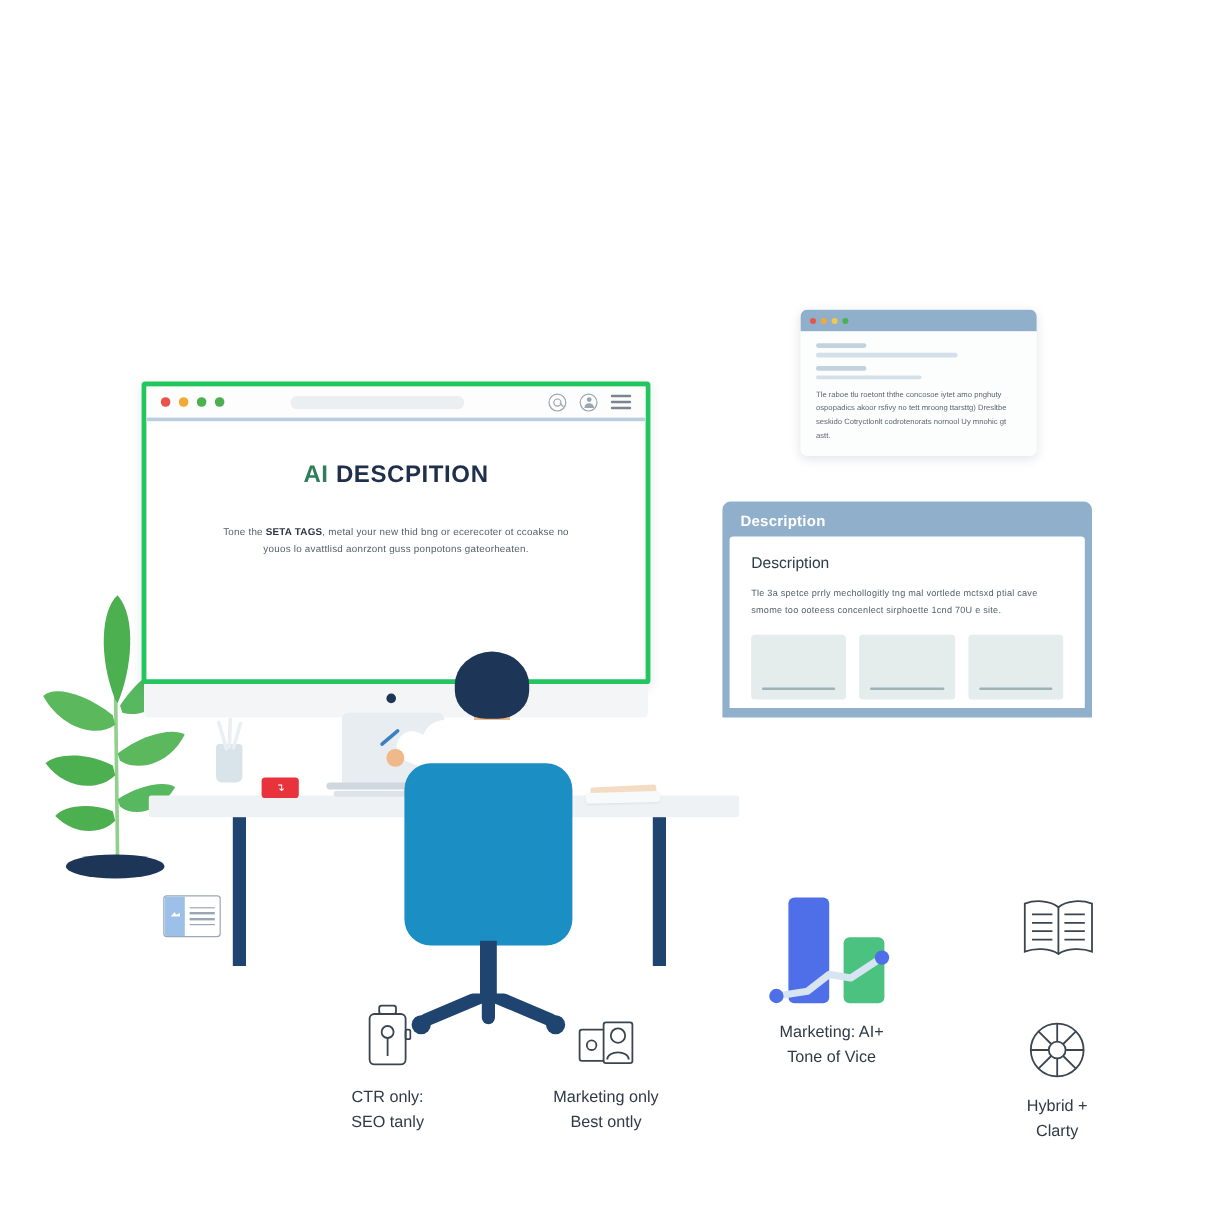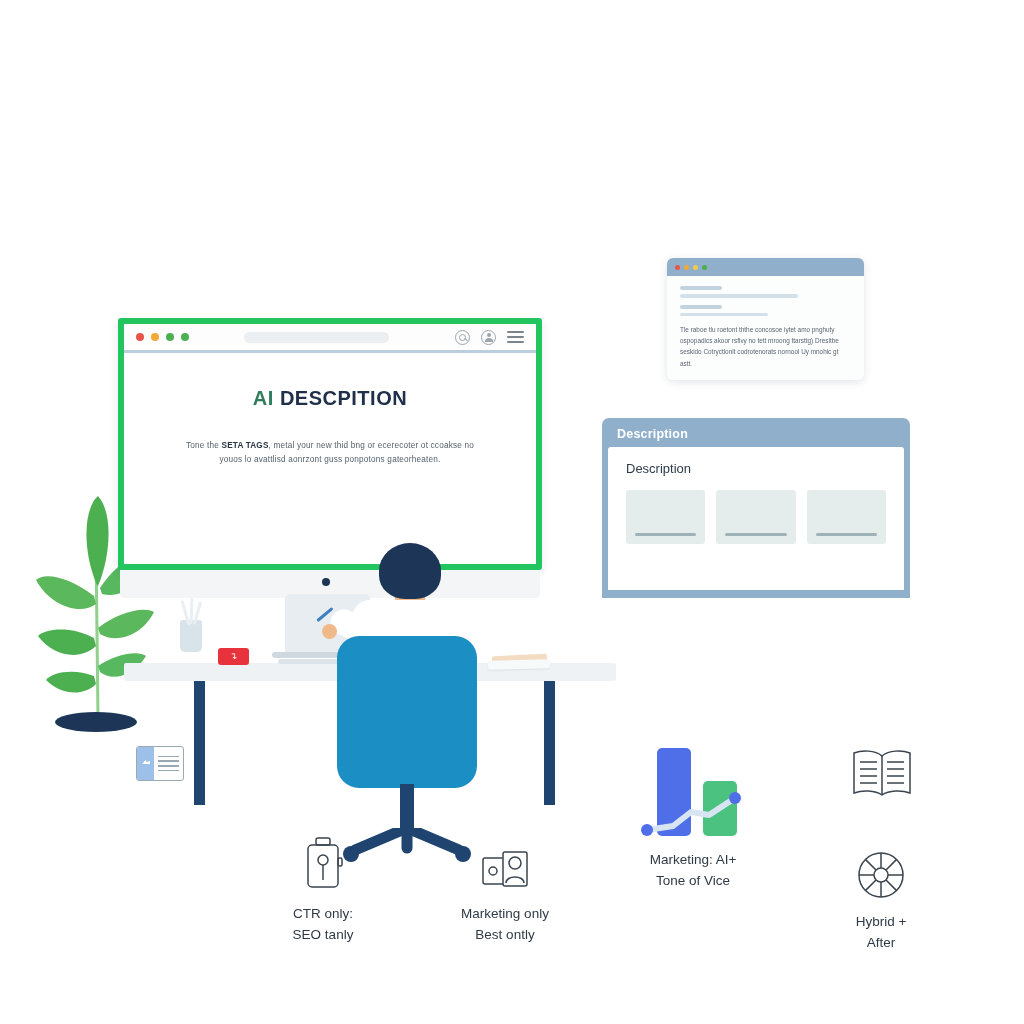--- a/index.html
+++ b/index.html
@@ -17,21 +17,21 @@
   .blur-text {
     color:#55606b;
     filter: blur(0.55px);
     letter-spacing:.2px;
   }
 
   
   #main-browser {
     left:118px; top:318px; width:424px; height:252px;
     background:#ffffff;
-    border:6px solid #22c55e;
+    border:4px solid #22c55e;
     border-radius:3px;
     box-shadow:0 3px 10px rgba(20,40,70,.10);
     overflow:hidden;
   }
   #main-browser-chrome {
     height:29px; background:#fdfdfd;
     border-bottom:3px solid #b9cfdd;
     display:flex; align-items:center; padding:0 12px;
   }
   .dots { display:flex; gap:7px; }
@@ -303,20 +303,21 @@
       <div class="skel" style="width:42px;height:4px;margin-top:7px"></div>
       <div class="skel" style="width:88px;height:3.5px;background:#d4e0e9"></div>
       <p id="mini-paragraph">Tle raboe tlu roetont ththe concosoe iytet amo pnghuty ospopadics akoor rsfivy no tett mroong ttarsttg) Dresltbe seskido Cotryctlonlt codrotenorats nornool Uy mnohic gt astt.</p>
     </div>
   </div>
 
   <div class="abs" id="desc-panel">
     <div id="desc-panel-title">Description</div>
     <div id="desc-panel-card">
       <div id="desc-heading">Description</div>
+      <p id="desc-paragraph" class="blur-text">Tle 3a spetce prrly mechollogitly tng mal vortlede mctsxd ptial cave smome too ooteess concenlect sirphoette 1cnd 70U e site.</p>
       <div id="desc-cards">
         <div class="desc-card">
           <span class="leaf-dot"></span>
           <span class="desc-card-line"></span>
         </div>
         <div class="desc-card">
           <span class="desc-card-line"></span>
         </div>
         <div class="desc-card">
           <span class="desc-card-line"></span>
@@ -422,21 +423,21 @@
   <div class="label-group" style="left:796px; top:838px;">
     <div class="bottom-icon">
       <svg width="50" height="50" viewBox="0 0 50 50" class="outline-icon">
         <circle cx="25" cy="25" r="22"></circle>
         <circle cx="25" cy="25" r="7"></circle>
         <path d="M25 3 L25 18 M47 25 L32 25 M25 47 L25 32 M3 25 L18 25"></path>
         <path d="M40.6 9.4 L30 20 M40.6 40.6 L30 30 M9.4 40.6 L20 30 M9.4 9.4 L20 20"></path>
       </svg>
     </div>
     <div class="label-line">Hybrid +</div>
-    <div class="label-line">After</div>
+    <div class="label-line">Clarty</div>
   </div>
 
   <div class="abs" style="left:850px; top:748px;">
     <svg width="64" height="52" viewBox="0 0 64 52" class="outline-icon">
       <path d="M32 8 C25 2, 12 2, 4 5 L4 45 C12 42, 25 42, 32 47 C39 42, 52 42, 60 45 L60 5 C52 2, 39 2, 32 8 Z"></path>
       <path d="M32 8 L32 47"></path>
       <path d="M10 14 L27 14 M10 21 L27 21 M10 28 L27 28 M10 35 L27 35"></path>
       <path d="M37 14 L54 14 M37 21 L54 21 M37 28 L54 28 M37 35 L54 35"></path>
     </svg>
   </div>

